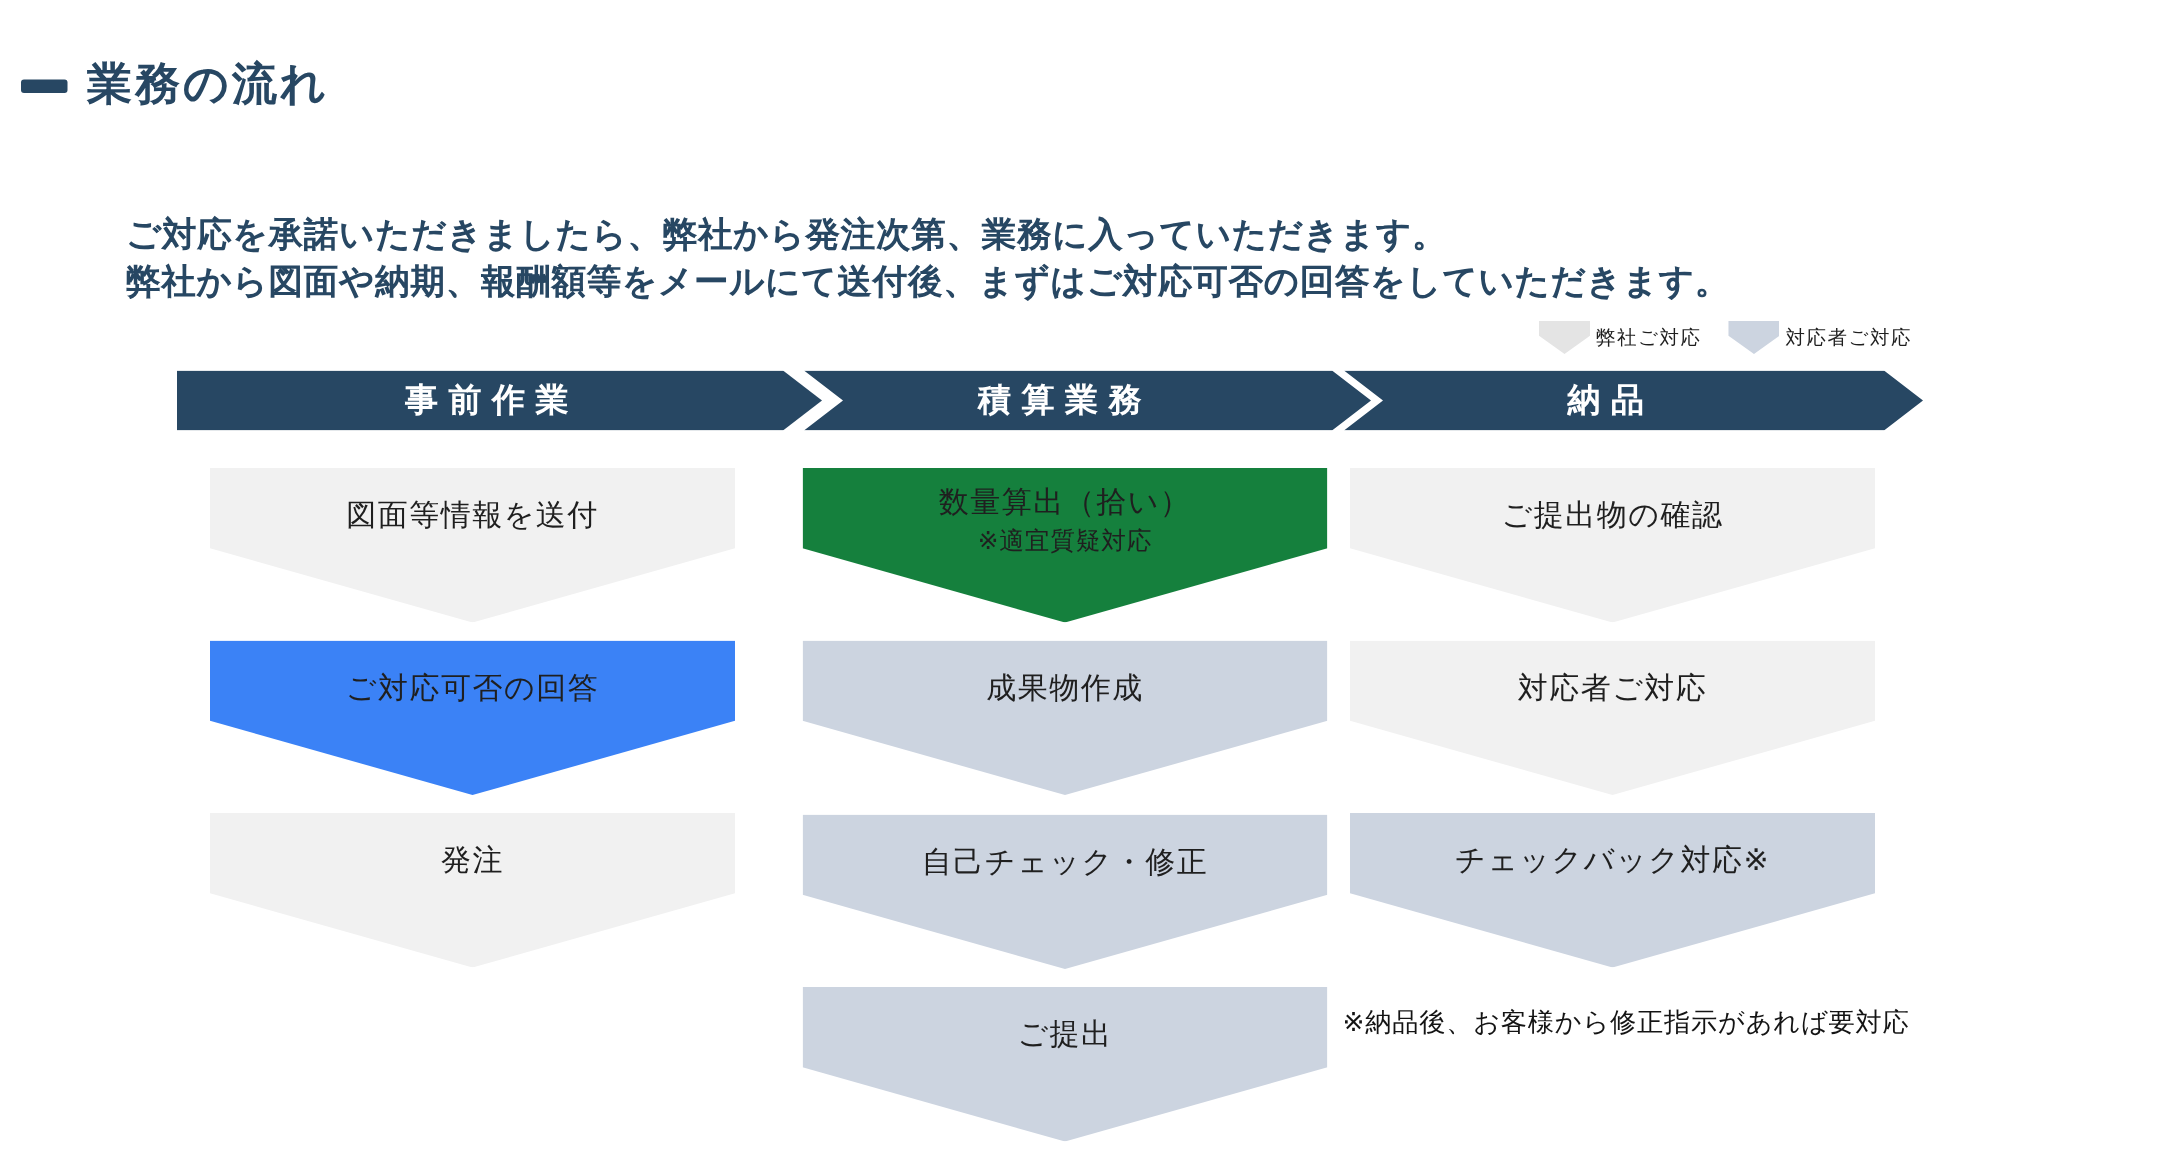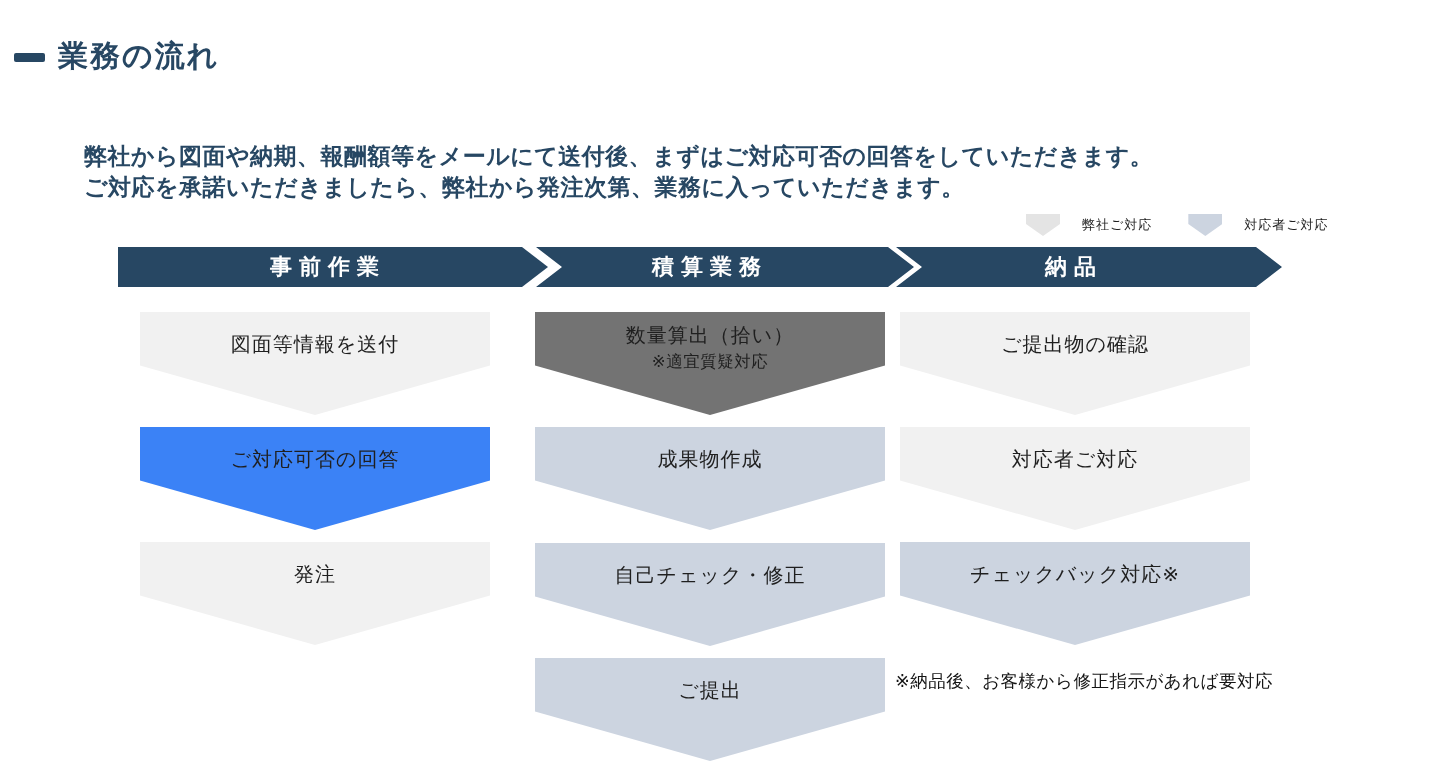--- a/index.html
+++ b/index.html
@@ -19,21 +19,21 @@
   }
   
   .intro{
     position:absolute;left:84px;top:141px;
     font-size:23px;font-weight:bold;line-height:31px;letter-spacing:0.5px;
     white-space:nowrap;
   }
   
   .legend{
     position:absolute;left:1026px;top:213px;height:24px;
-    display:flex;align-items:center;gap:22px;
+    display:flex;align-items:center;gap:4px;
   }
   .legend-chevron{
     display:inline-block;width:34px;height:22px;
     clip-path:polygon(0 0,100% 0,100% 45%,50% 100%,0 45%);
   }
   .legend-label{
     font-size:13px;color:#1f1f1f;letter-spacing:1px;white-space:nowrap;
     margin-right:14px;
   }
   .legend-label:last-child{margin-right:0;}
@@ -77,22 +77,22 @@
 </style>
 </head>
 <body>
 
 <div>
 
   <span class="title-dash" style="background: rgb(39, 71, 99);"></span>
   <h1 class="page-title" style="color:#274763;">業務の流れ</h1>
 
   <div class="intro" style="color:#274763;">
+    <div>ご対応を承諾いただきましたら、弊社から発注次第、業務に入っていただきます。</div>
     <div>弊社から図面や納期、報酬額等をメールにて送付後、まずはご対応可否の回答をしていただきます。</div>
-    <div>ご対応を承諾いただきましたら、弊社から発注次第、業務に入っていただきます。</div>
   </div>
 
   <div class="legend">
     <span class="legend-chevron" style="background: rgb(228, 228, 228);"></span>
     <span class="legend-label">弊社ご対応</span>
     <span class="legend-chevron" style="background: rgb(204, 212, 224);"></span>
     <span class="legend-label">対応者ご対応</span>
   </div>
 
   <div class="hseg hseg1 hseg-point" style="background: rgb(39, 71, 99);">
@@ -111,21 +111,21 @@
     </div>
     <div class="step" style="background: #3b82f6;">
       <div class="step-label">ご対応可否の回答</div>
     </div>
     <div class="step" style="background: rgb(241, 241, 241);">
       <div class="step-label">発注</div>
     </div>
   </div>
 
   <div class="col col2">
-    <div class="step two-line" style="background: #737373;">
+    <div class="step two-line" style="background: #15803d;">
       <div class="step-label">数量算出（拾い）</div>
       <div class="step-note">※適宜質疑対応</div>
     </div>
     <div class="step" style="background: rgb(204, 212, 224);">
       <div class="step-label">成果物作成</div>
     </div>
     <div class="step" style="background: rgb(204, 212, 224); margin-top: 13px;">
       <div class="step-label">自己チェック・修正</div>
     </div>
     <div class="step" style="background: rgb(204, 212, 224);">

